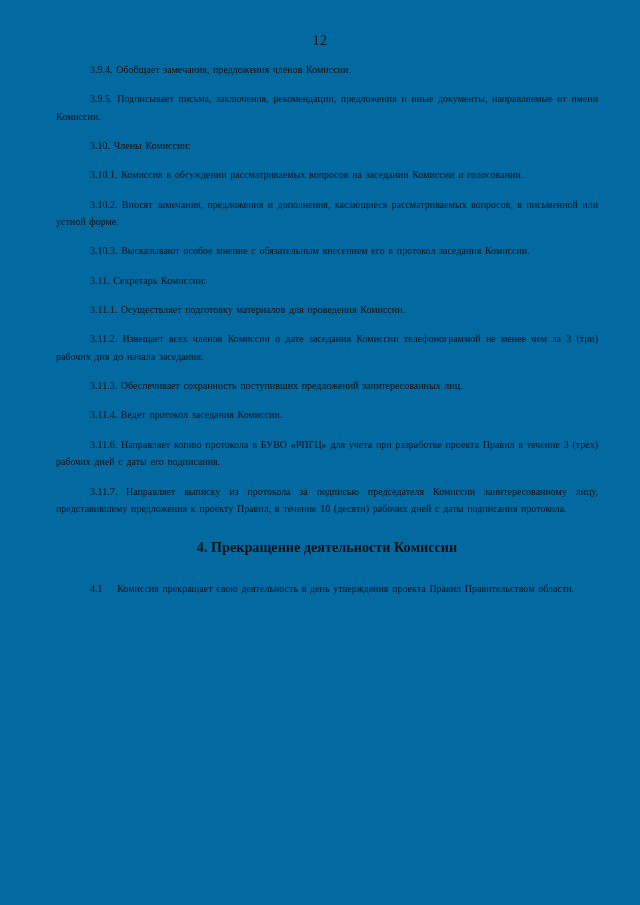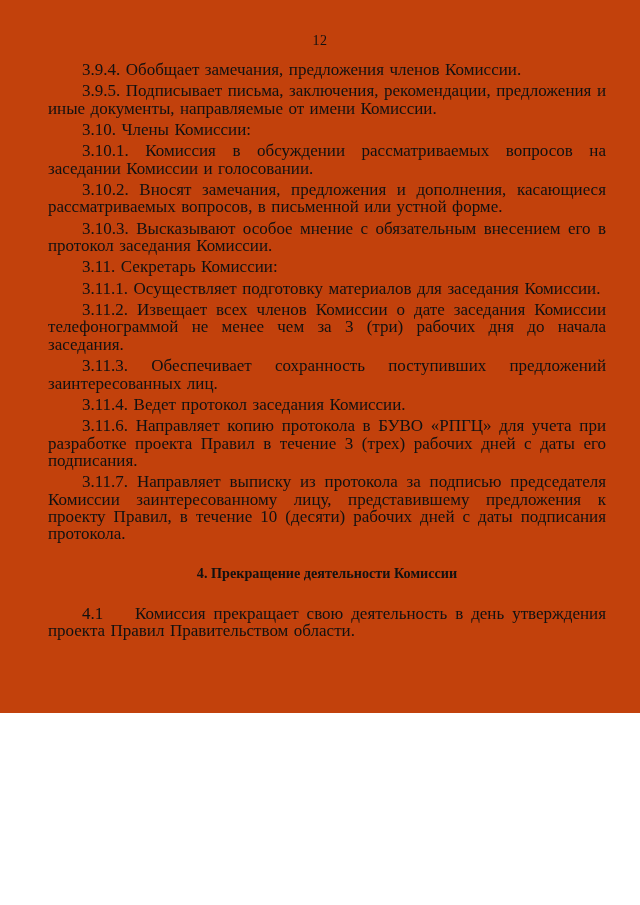--- a/index.html
+++ b/index.html
@@ -3,40 +3,40 @@
 <meta charset="utf-8">
 <style>
   html, body {
     margin: 0;
     padding: 0;
     background: #ffffff;
   }
   .page {
     position: relative;
     width: 640px;
-    height: 713px;
-    background: #c2410c;
+    height: 905px;
+    background: #0369a1;
     box-sizing: border-box;
     font-family: "Liberation Serif", "DejaVu Serif", serif;
     color: #111111;
     overflow: hidden;
   }
   .page-number {
     padding-top: 33px;
     text-align: center;
     font-size: 14px;
     line-height: 15px;
     letter-spacing: 0.5px;
   }
   .doc-body {
     margin: 13px 30px 0 44px; 
   }
   .para {
-    margin: 4px;
-    font-size: 17px;
+    margin: 12px;
+    font-size: 10px;
     line-height: 17.35px;
     text-align: justify;
     text-indent: 34px;
     word-spacing: 1.2px;
   }
   .section-heading {
     margin: 22px 0 23px 0;
     font-size: 14.2px;
     font-weight: bold;
     line-height: 17.35px;
@@ -52,21 +52,21 @@
   <div class="page-number">12</div>
 
   <div class="doc-body">
     <p class="para">3.9.4. Обобщает замечания, предложения членов Комиссии.</p>
     <p class="para">3.9.5. Подписывает письма, заключения, рекомендации, предложения и иные документы, направляемые от имени Комиссии.</p>
     <p class="para">3.10. Члены Комиссии:</p>
     <p class="para">3.10.1. Комиссия в обсуждении рассматриваемых вопросов на заседании Комиссии и голосовании.</p>
     <p class="para">3.10.2. Вносят замечания, предложения и дополнения, касающиеся рассматриваемых вопросов, в письменной или устной форме.</p>
     <p class="para">3.10.3. Высказывают особое мнение с обязательным внесением его в протокол заседания Комиссии.</p>
     <p class="para">3.11. Секретарь Комиссии:</p>
-    <p class="para">3.11.1. Осуществляет подготовку материалов для заседания Комиссии.</p>
+    <p class="para">3.11.1. Осуществляет подготовку материалов для проведения Комиссии.</p>
     <p class="para">3.11.2. Извещает всех членов Комиссии о дате заседания Комиссии телефонограммой не менее чем за 3 (три) рабочих дня до начала заседания.</p>
     <p class="para">3.11.3. Обеспечивает сохранность поступивших предложений заинтересованных лиц.</p>
     <p class="para">3.11.4. Ведет протокол заседания Комиссии.</p>
     <p class="para">3.11.6. Направляет копию протокола в БУВО «РПГЦ» для учета при разработке проекта Правил в течение 3 (трех) рабочих дней с даты его подписания.</p>
     <p class="para">3.11.7. Направляет выписку из протокола за подписью председателя Комиссии заинтересованному лицу, представившему предложения к проекту Правил, в течение 10 (десяти) рабочих дней с даты подписания протокола.</p>
 
     <h2 class="section-heading">4. Прекращение деятельности Комиссии</h2>
 
     <p class="para">4.1&nbsp;&nbsp;&nbsp;&nbsp;Комиссия прекращает свою деятельность в день утверждения проекта Правил Правительством области.</p>
   </div>

